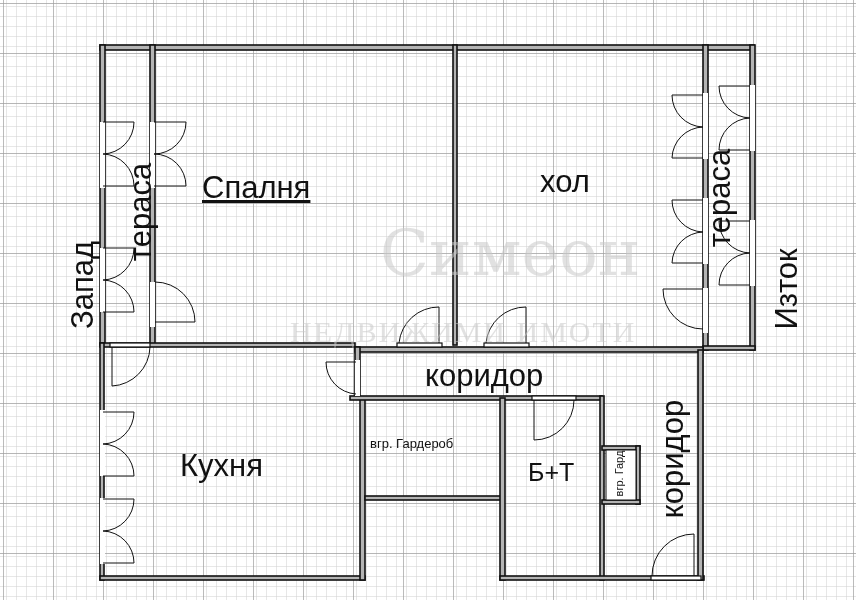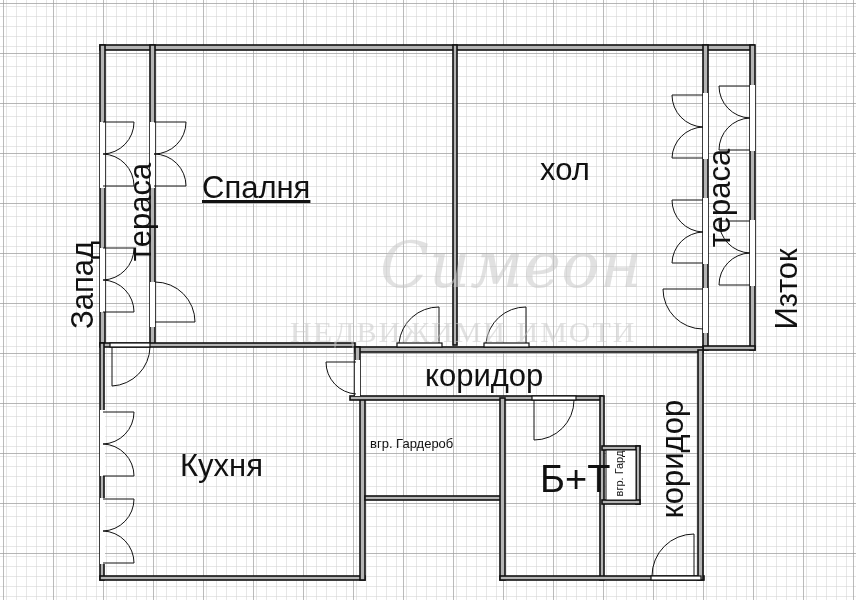--- a/index.html
+++ b/index.html
@@ -122,28 +122,28 @@
     <path class="door-leaf" d="M356 362 L326 362 A32 32 0 0 0 356 394"></path>
 
     <rect class="door-open" x="532" y="396" width="44" height="4"></rect>
     <path class="door-leaf" d="M534 400 L534 440 A40 40 0 0 0 574 400"></path>
 
     <rect class="door-open" x="651" y="576" width="50" height="4"></rect>
     <path class="door-leaf" d="M694 576 L694 534 A42 42 0 0 0 652 576"></path>
   </g>
 </svg>
 
-<div class="wm" style="left:380px;top:228px;font-size:64px;font-family:'DejaVu Serif',serif;font-style:italic;">Симеон</div>
+<div class="wm" style="left:380px;top:216px;font-size:64px;font-family:'DejaVu Serif',serif;">Симеон</div>
 <div class="wm" style="left:290px;top:315px;font-size:30px;letter-spacing:2px;">НЕДВИЖИМИ ИМОТИ</div>
 
 <div class="lbl" style="left:202px;top:172px;font-size:31px;text-decoration:underline;">Спалня</div>
-<div class="lbl" style="left:540px;top:154px;font-size:31px;text-align:center;">хол</div>
+<div class="lbl" style="left:540px;top:166px;font-size:31px;text-align:center;">хол</div>
 <div class="lbl" style="left:180px;top:438px;font-size:31px;margin-top:12px;">Кухня</div>
 <div class="lbl" style="left:425px;top:360px;font-size:31px;">коридор</div>
 <div class="lbl" style="left:370px;top:437px;font-size:13px;">вгр. Гардероб</div>
-<div class="lbl" style="left:540px;top:460px;font-size:38px;">Б+Т</div>
+<div class="lbl" style="left:528px;top:460px;font-size:25px;">Б+Т</div>
 
 <div class="lbl rot" style="left:594px;top:468px;width:50px;text-align:center;font-size:11px;">вгр. Гард</div>
 <div class="lbl rot" style="left:614px;top:442px;width:120px;height:34px;text-align:center;font-size:31px;">коридор</div>
 <div class="lbl rot" style="left:87px;top:195px;width:110px;height:34px;text-align:center;font-size:31px;">тераса</div>
 <div class="lbl rot" style="left:666px;top:181px;width:110px;height:34px;text-align:center;font-size:31px;">тераса</div>
 <div class="lbl rot" style="left:34px;top:268px;width:100px;height:34px;text-align:center;font-size:31px;">Запад</div>
 <div class="lbl rot" style="left:738px;top:272px;width:100px;height:34px;text-align:center;font-size:31px;">Изток</div>
 
 </body></html>

